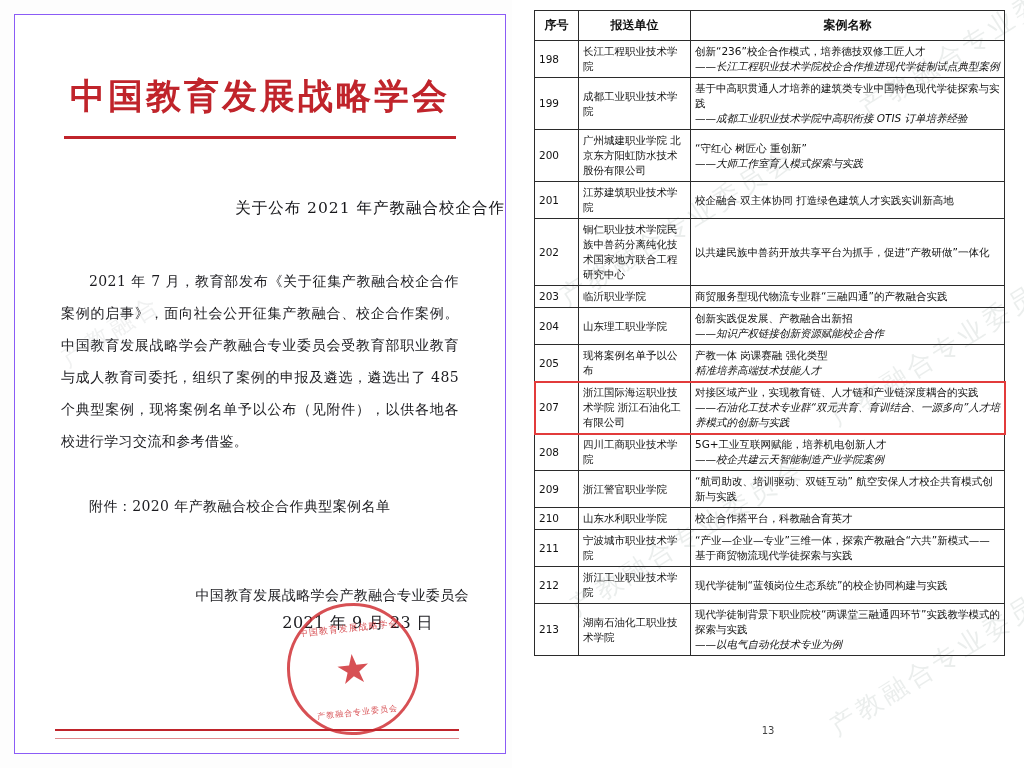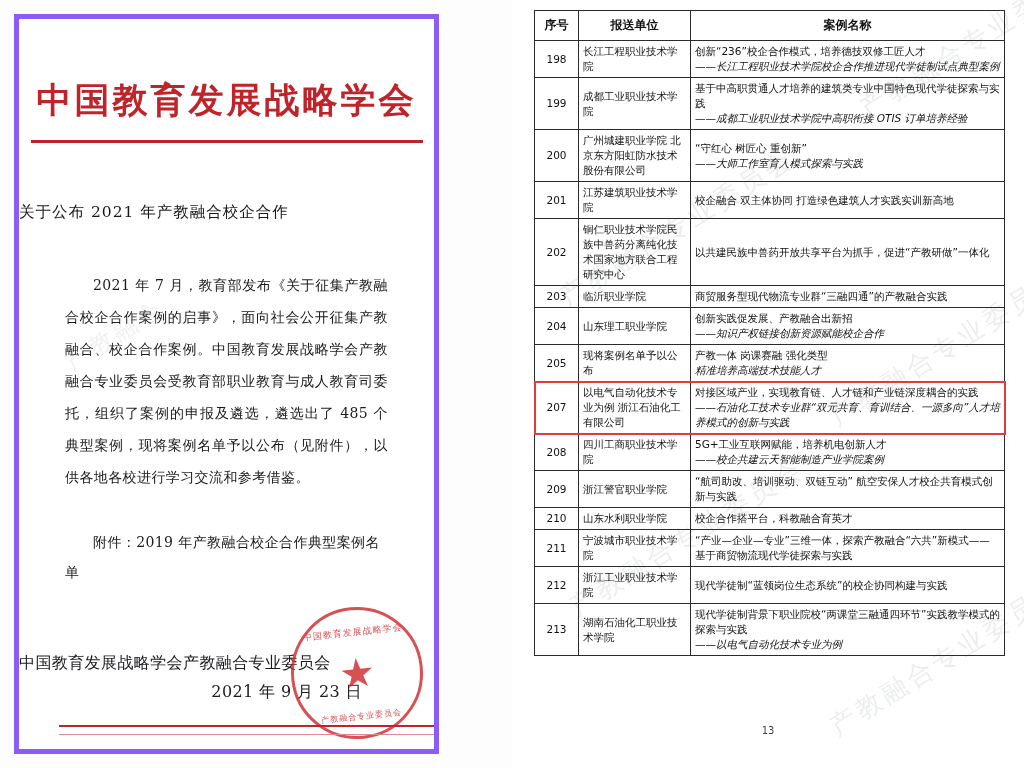--- a/index.html
+++ b/index.html
@@ -20,43 +20,43 @@
   .left-doc {
     position:relative;
     width:512px; height:768px;
     background:#fdfdfd;
     padding:0;
     overflow:hidden;
   }
   .left-inner {
     position:absolute;
     left:14px; top:14px;
-    width:425px; height:740px;
+    width:492px; height:740px;
     background:#ffffff;
-    border:5px solid #8b5cf6;
+    border:1px solid #8b5cf6;
     overflow:hidden;
   }
   .doc-header {
     margin-top:58px;
     text-align:center;
     color:#c0242b;
     font-family:"DejaVu Serif", serif;
     font-weight:bold;
     font-size:35px;
     letter-spacing:3px;
     white-space:nowrap;
   }
   .doc-rule {
     margin:16px auto 0 auto;
     width:392px; height:3px;
     background:#c0242b;
   }
   .doc-title {
     margin-top:52px;
-    text-align:left;
+    text-align:right;
     font-family:"DejaVu Serif", serif;
     font-size:15.5px;
     color:#17171a;
     line-height:34px;
     letter-spacing:1px;
   }
   .doc-body {
     margin:40px 46px 0 46px;
     font-family:"DejaVu Serif", serif;
     font-size:14px;
@@ -70,22 +70,23 @@
     margin:34px 46px 0 46px;
     font-family:"DejaVu Serif", serif;
     font-size:14px;
     color:#1b1b1f;
     line-height:30px;
     text-indent:28px;
     letter-spacing:0.4px;
   }
   .doc-signer {
     margin:66px 36px 0 0;
-    font-family:"DejaVu Serif", serif;
-    font-size:16px;
+    text-align:right;
+    font-family:"DejaVu Serif", serif;
+    font-size:14px;
     color:#1b1b1f;
     letter-spacing:0.4px;
   }
   .doc-date {
     margin:8px 72px 0 0;
     text-align:right;
     font-family:"DejaVu Serif", serif;
     font-size:16px;
     color:#1b1b1f;
     letter-spacing:0.4px;
@@ -162,21 +163,21 @@
   }
   table.cases thead th {
     text-align:center;
     font-weight:bold;
     font-size:12px;
     padding:7px 4px;
   }
   col.c-no { width:44px; }
   col.c-unit { width:112px; }
   col.c-case { width:314px; }
-  td.no { text-align:center; font-size:11.5px; }
+  td.no { text-align:left; font-size:11.5px; }
   td.unit { font-size:10.5px; line-height:15px; }
   td.case { font-size:10.5px; line-height:15px; }
   td.case .sub { display:block;font-style:italic; }
   .row-highlight td {
     border-color:#2b2b2b;
   }
   tr.row-highlight { outline:2px solid #e23b3b; outline-offset:-1px; }
   .page-num {
     position:absolute;
     left:0; right:0; bottom:32px;
@@ -222,21 +223,21 @@
 
       <div class="doc-header">中国教育发展战略学会</div>
       <div class="doc-rule"></div>
 
       <div class="doc-title">
         <div>关于公布 2021 年产教融合校企合作</div>
       </div>
 
       <div class="doc-body">2021 年 7 月，教育部发布《关于征集产教融合校企合作案例的启事》，面向社会公开征集产教融合、校企合作案例。中国教育发展战略学会产教融合专业委员会受教育部职业教育与成人教育司委托，组织了案例的申报及遴选，遴选出了 485 个典型案例，现将案例名单予以公布（见附件），以供各地各校进行学习交流和参考借鉴。</div>
 
-      <div class="doc-attach">附件：2019 年产教融合校企合作典型案例名单</div>
+      <div class="doc-attach">附件：2020 年产教融合校企合作典型案例名单</div>
 
       <div class="doc-signer">中国教育发展战略学会产教融合专业委员会</div>
       <div class="doc-date">2021 年 9 月 23 日</div>
 
       <div class="seal">
         <div class="seal-top-text">中国教育发展战略学会</div>
         <div class="seal-star">
           <span>★</span>
         </div>
         <div class="seal-bot-text">产教融合专业委员会</div>
@@ -341,21 +342,21 @@
             <td class="unit">现将案例名单予以公布</td>
             <td class="case">
               <span>产教一体 岗课赛融 强化类型</span>
               <span class="sub">精准培养高端技术技能人才</span>
             </td>
           </tr>
 
 
           <tr class="row-highlight">
             <td class="no">207</td>
-            <td class="unit">以电气自动化技术专业为例 浙江石油化工有限公司</td>
+            <td class="unit">浙江国际海运职业技术学院 浙江石油化工有限公司</td>
             <td class="case">
               <span>对接区域产业，实现教育链、人才链和产业链深度耦合的实践</span>
               <span class="sub">——石油化工技术专业群“双元共育、育训结合、一源多向”人才培养模式的创新与实践</span>
             </td>
           </tr>
 
           <tr>
             <td class="no">208</td>
             <td class="unit">四川工商职业技术学院</td>
             <td class="case">

